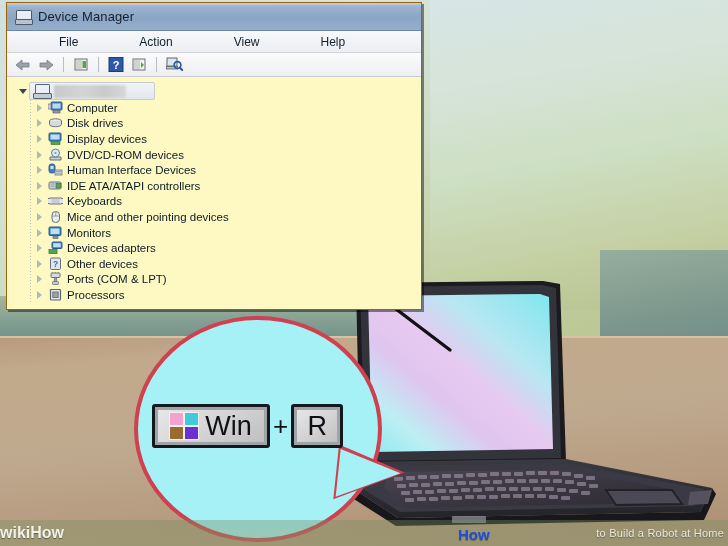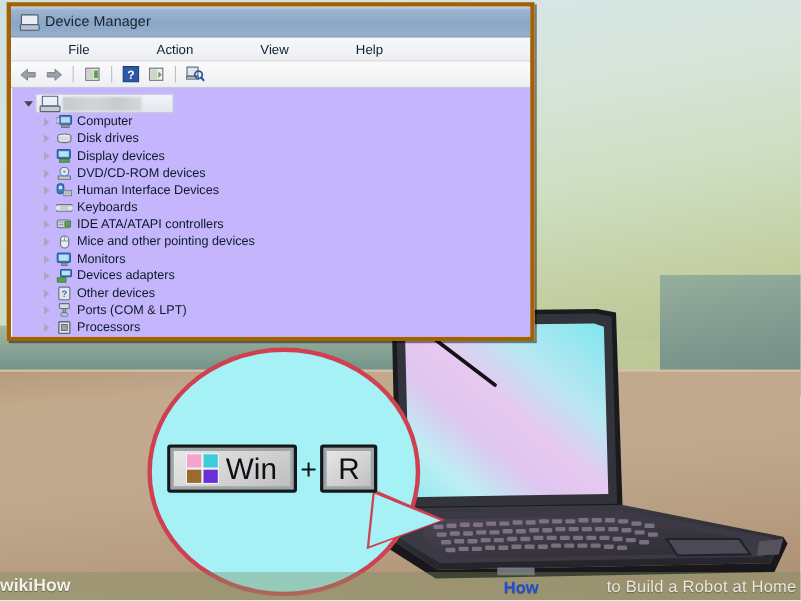--- a/index.html
+++ b/index.html
@@ -57,23 +57,23 @@
     background: linear-gradient(170deg, #96ae9c 0%, #7c968d 60%, #6e8b85 100%);
   }
 
   
   .laptop { position: absolute; left: 0; top: 0; width: 728px; height: 546px; }
 
   
   .dm-window {
     position: absolute;
     left: 6px; top: 2px;
-    width: 480px; height: 308px;
+    width: 416px; height: 308px;
     background: #f0f0f0;
-    border: 4px solid #a16207;
+    border: 1px solid #a16207;
     box-shadow: 2px 2px 0 rgba(0,0,0,0.45);
     box-sizing: border-box;
     overflow: hidden;
   }
   .dm-titlebar {
     height: 27px;
     background: linear-gradient(180deg, #c4d3e6 0%, #9db4d0 12%, #8aa5c6 55%, #96afcc 100%);
     border-bottom: 1px solid #6e86a3;
     display: flex;
     align-items: center;
@@ -134,21 +134,21 @@
     width: 20px; height: 19px;
     display: flex; align-items: center; justify-content: center;
     position: relative;
   }
   .tb-sep {
     width: 1px; height: 15px;
     background: #b9bec6;
     margin: 0 4px;
   }
   .dm-body {
-    background: #c4b5fd;
+    background: #fef9c3;
     height: calc(100% - 72px);
     position: relative;
     border-left: 1px solid #ffffff;
     overflow: hidden;
   }
   .tree { padding: 6px 0 0 10px; }
   .tree-root {
     display: flex; align-items: center;
     height: 16px;
     margin-bottom: 1px;
@@ -327,21 +327,21 @@
     display: flex;
     align-items: center;
     justify-content: space-between;
     padding-right: 4px;
     box-sizing: border-box;
     background: linear-gradient(180deg, rgba(120,140,95,0.38) 0%, rgba(135,152,107,0.45) 100%);
     pointer-events: none;
     gap: 38px;
   }
   .wm-text {
-    font-size: 15px;
+    font-size: 11px;
     color: #e8eade;
     text-shadow: 0 1px 1px rgba(0,0,0,0.35);
     letter-spacing: 0.2px;
   }
   .wm-brand {
     font-size: 16px;
     font-weight: bold;
     color: #f2f2ea;
     text-shadow: 0 1px 1px rgba(0,0,0,0.4);
     margin-right: 2px;
@@ -635,37 +635,37 @@
                   <path d="M8,8.5 h5 M8,10.2 h5" stroke="#8d959c" stroke-width="0.8"></path>
                 </svg>
             </span>
             <span class="tree-label">Human Interface Devices</span>
           </div>
 
           <div class="tree-item">
             <span class="tri"></span>
             <span class="dev-icon">
               <svg width="15" height="14" viewBox="0 0 15 14">
-                  <path d="M2,4 L13,4 A2,2 0 0 1 13,10 L2,10 A2,2 0 0 1 2,4 Z" fill="#e2e7ec" stroke="#68727c" stroke-width="1"></path>
-                  <path d="M3.5,6 h8 M3.5,8 h8" stroke="#a7aeb6" stroke-width="0.9"></path>
-                </svg>
-            </span>
-            <span class="tree-label">Keyboards</span>
-          </div>
-
-          <div class="tree-item">
-            <span class="tri"></span>
-            <span class="dev-icon">
-              <svg width="15" height="14" viewBox="0 0 15 14">
                   <rect x="1" y="3" width="12" height="7" rx="1.5" fill="#c9d3dc" stroke="#68727c" stroke-width="1"></rect>
                   <rect x="8" y="4.5" width="5" height="4.5" fill="#5aa34e" stroke="#3c7a34" stroke-width="0.7"></rect>
                   <path d="M2.5,5 h4 M2.5,7.2 h4" stroke="#8d959c" stroke-width="0.9"></path>
                 </svg>
             </span>
             <span class="tree-label">IDE ATA/ATAPI controllers</span>
+          </div>
+
+          <div class="tree-item">
+            <span class="tri"></span>
+            <span class="dev-icon">
+              <svg width="15" height="14" viewBox="0 0 15 14">
+                  <path d="M2,4 L13,4 A2,2 0 0 1 13,10 L2,10 A2,2 0 0 1 2,4 Z" fill="#e2e7ec" stroke="#68727c" stroke-width="1"></path>
+                  <path d="M3.5,6 h8 M3.5,8 h8" stroke="#a7aeb6" stroke-width="0.9"></path>
+                </svg>
+            </span>
+            <span class="tree-label">Keyboards</span>
           </div>
 
           <div class="tree-item">
             <span class="tri"></span>
             <span class="dev-icon">
               <svg width="15" height="14" viewBox="0 0 15 14">
                   <rect x="4" y="1.5" width="7.5" height="11" rx="3.6" fill="#e9edf1" stroke="#68727c" stroke-width="1"></rect>
                   <path d="M7.75,2 v4" stroke="#8d959c" stroke-width="0.9"></path>
                   <path d="M4,6 h7.5" stroke="#8d959c" stroke-width="0.9"></path>
                 </svg>

